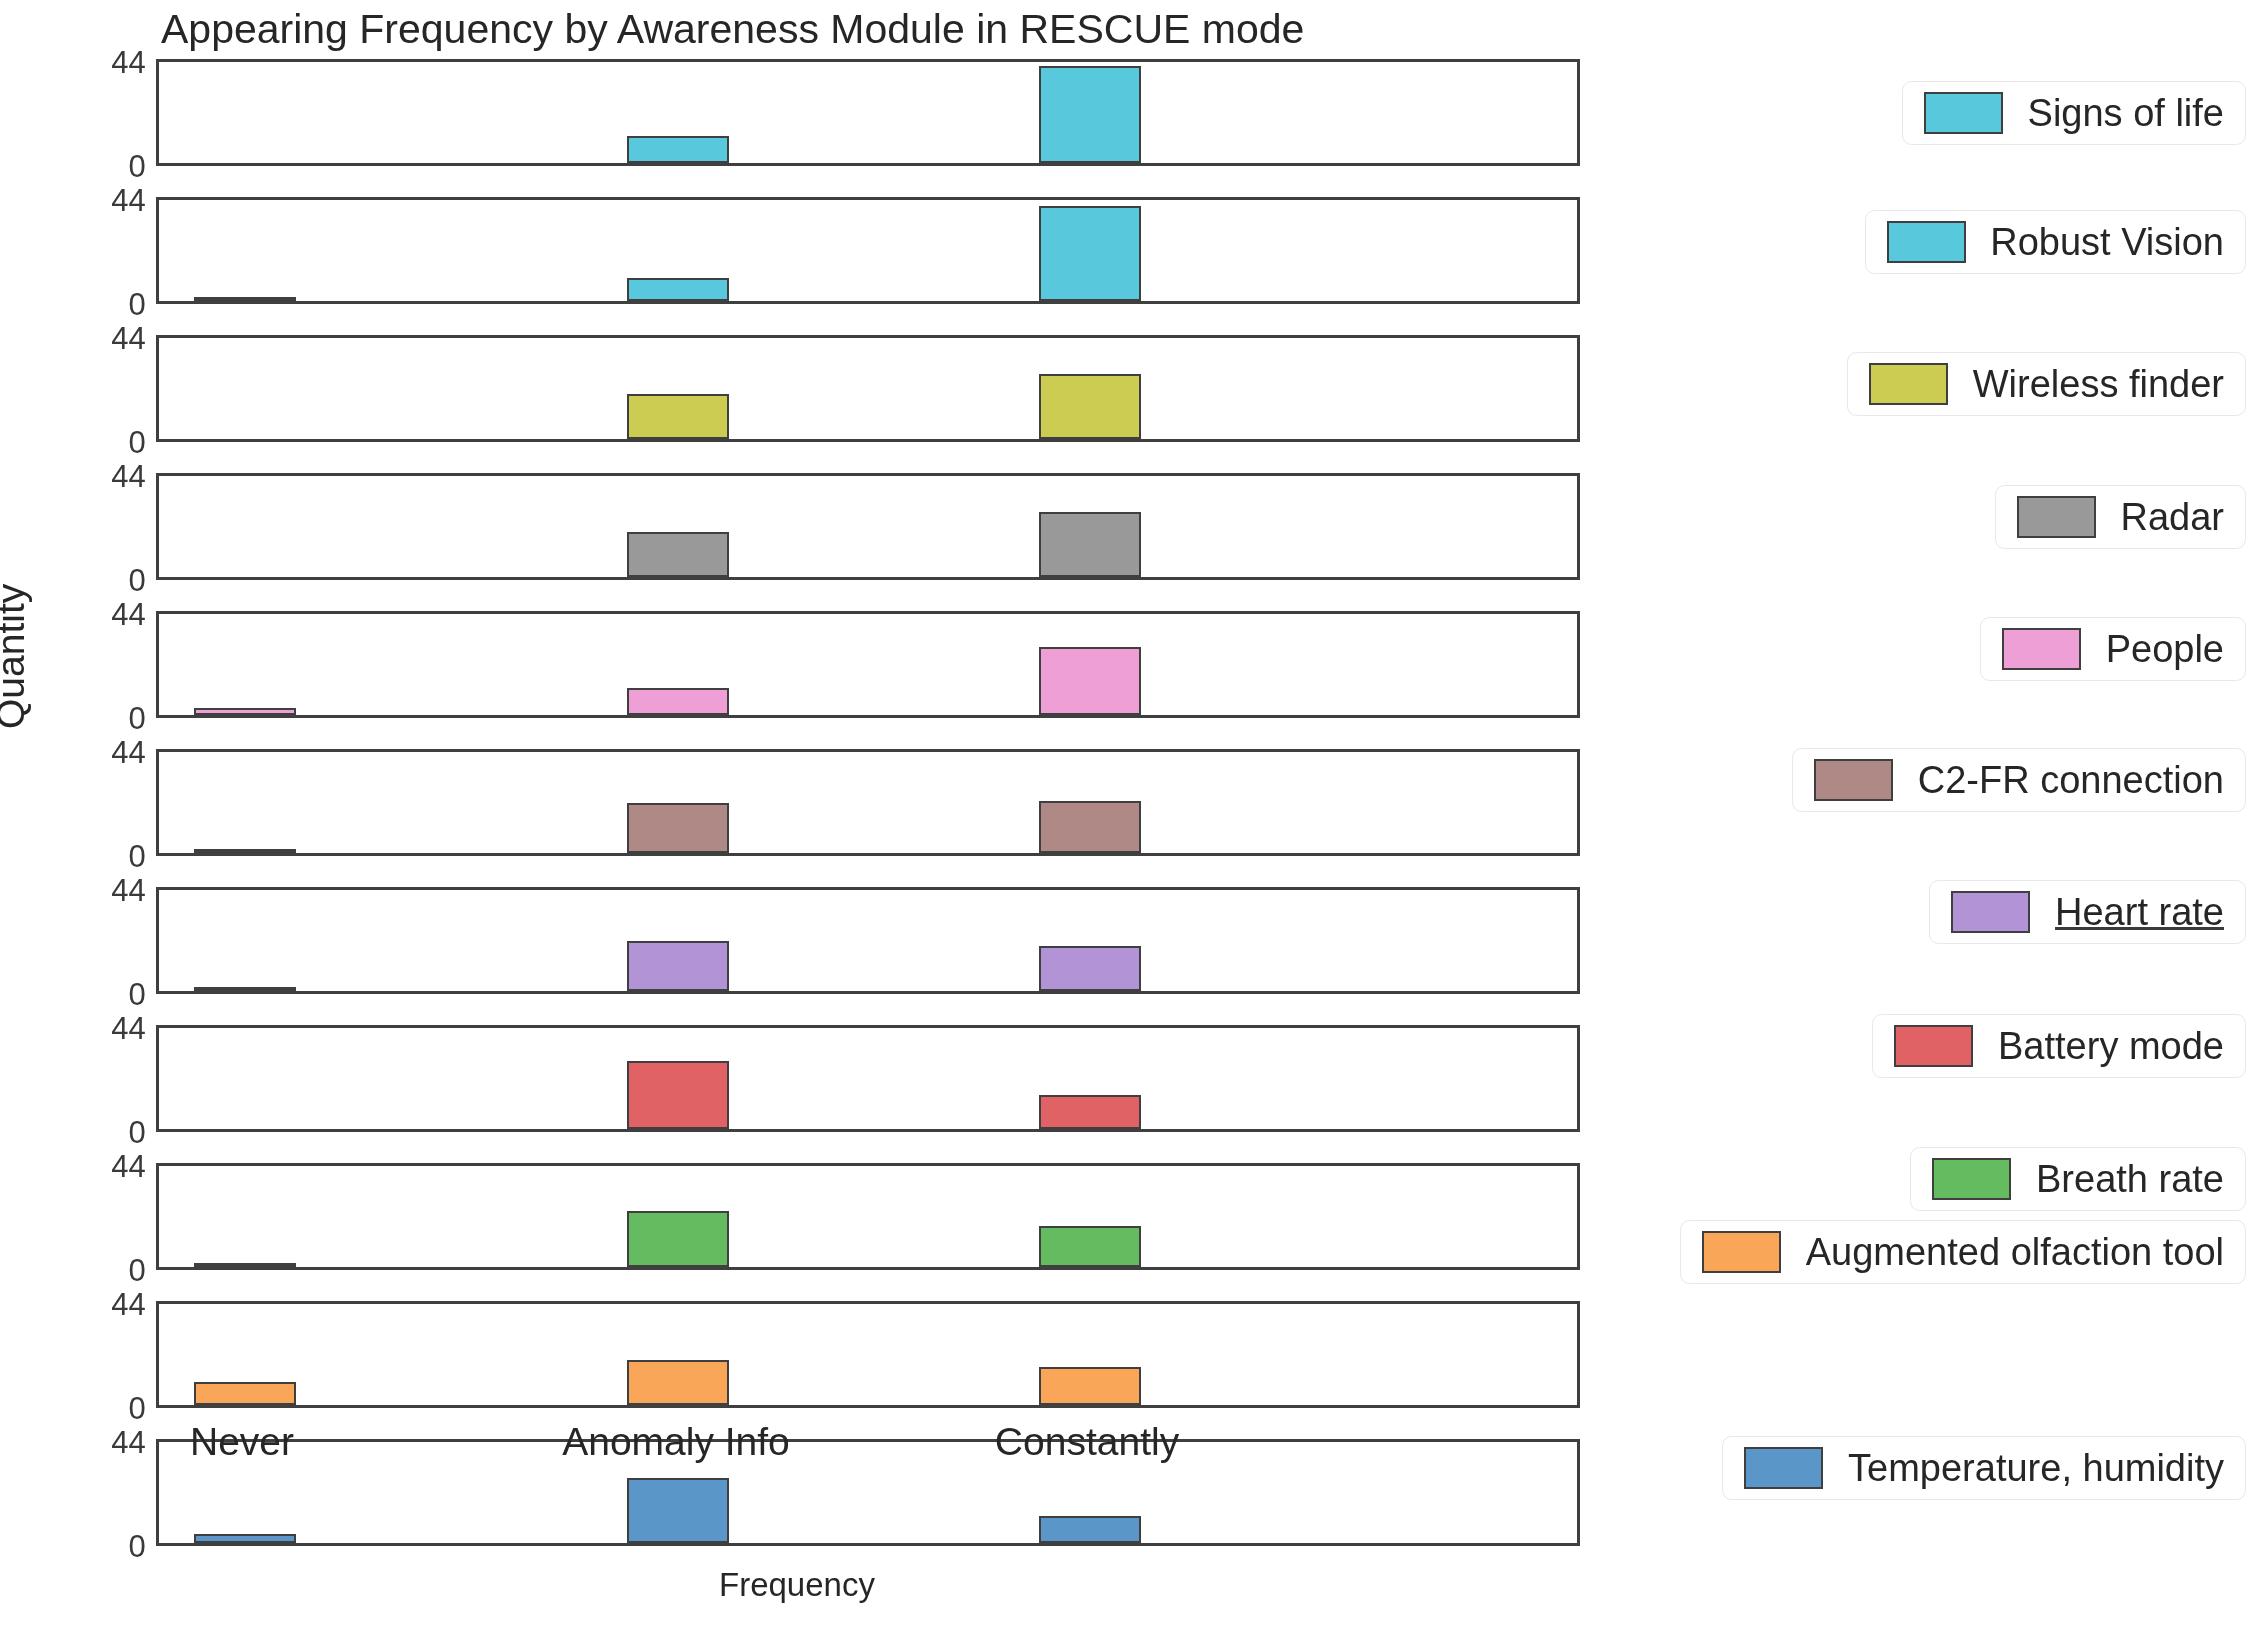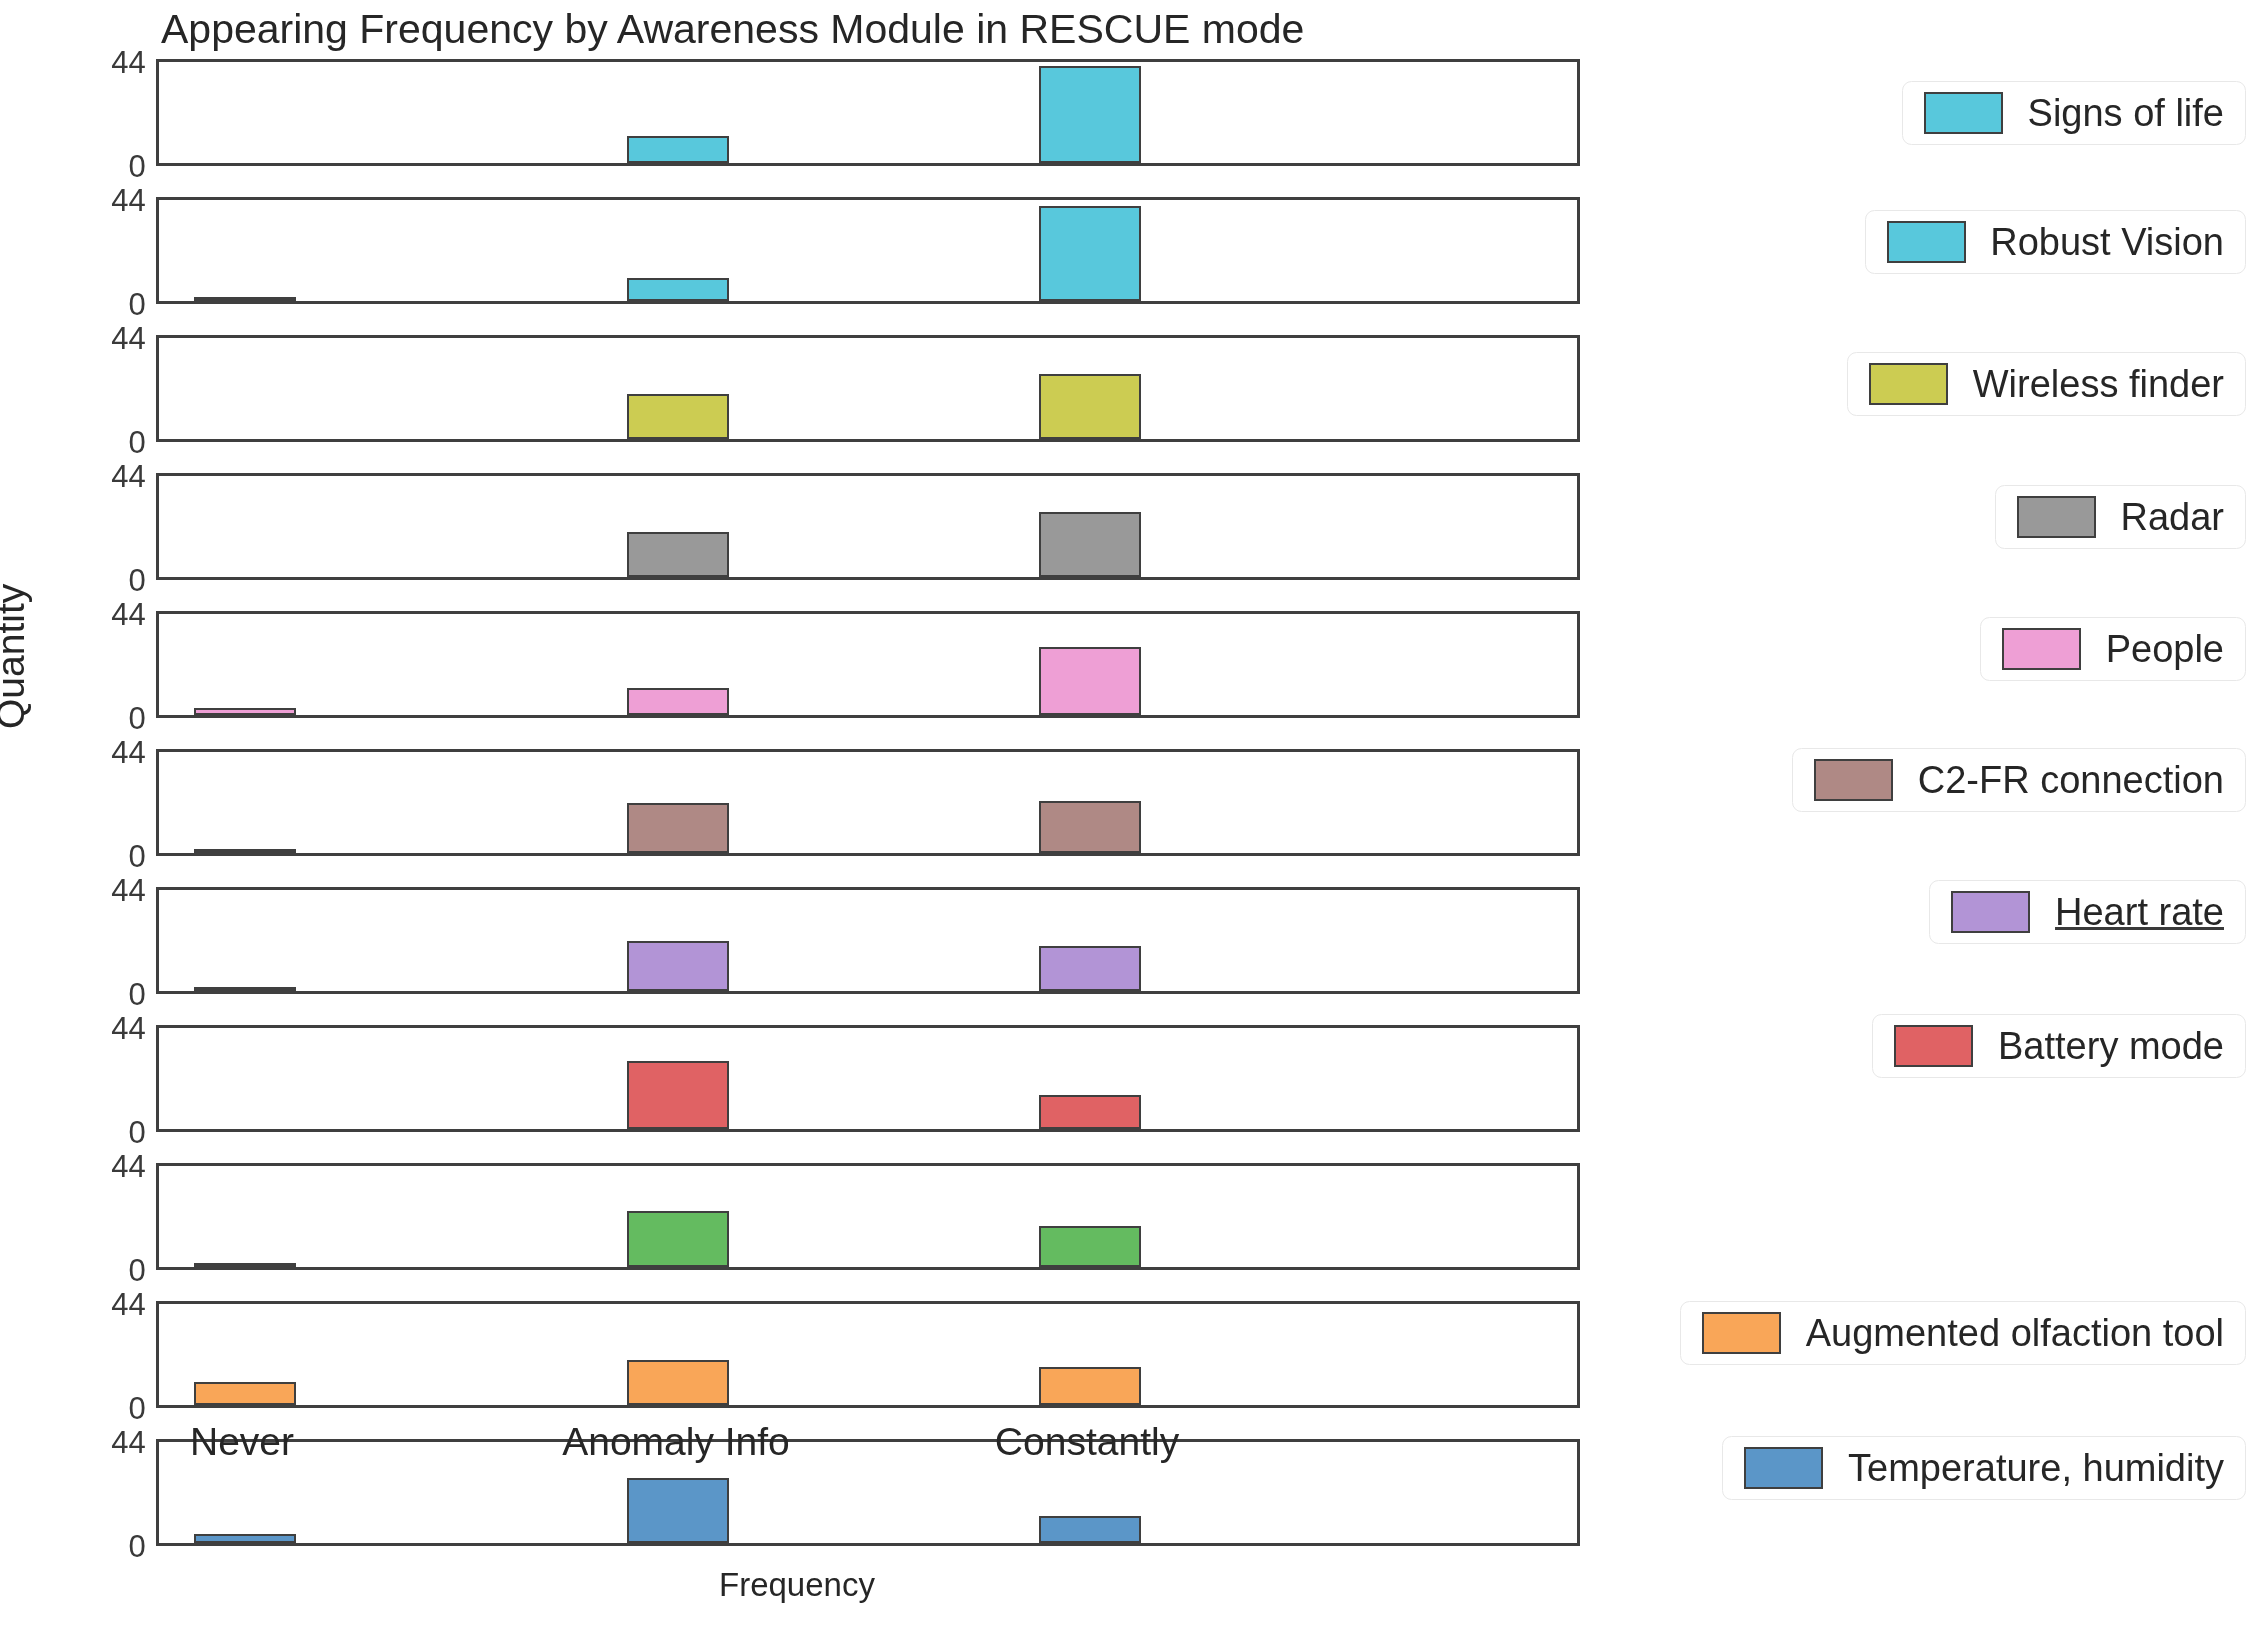--- a/index.html
+++ b/index.html
@@ -211,21 +211,25 @@
         <span class="legend-label">C2-FR connection</span>
       </div>
       <div class="legend-item" style="top: 880px; text-decoration: underline;">
         <span class="legend-swatch" style="background: rgb(178, 148, 214);"></span>
         <span class="legend-label">Heart rate</span>
       </div>
       <div class="legend-item" style="top: 1014px;">
         <span class="legend-swatch" style="background: rgb(224, 98, 100);"></span>
         <span class="legend-label">Battery mode</span>
       </div>
-      <div class="legend-item" style="top: 1301px; margin-left: 34px;">
+      <div class="legend-item" style="top: 1147px;">
+        <span class="legend-swatch" style="background: rgb(100, 187, 96);"></span>
+        <span class="legend-label">Breath rate</span>
+      </div>
+      <div class="legend-item" style="top: 1220px; margin-left: 34px;">
         <span class="legend-swatch" style="background: rgb(249, 166, 88);"></span>
         <span class="legend-label">Augmented olfaction tool</span>
       </div>
       <div class="legend-item" style="top: 1436px; justify-content: space-between;">
         <span class="legend-swatch" style="background: rgb(91, 150, 200);"></span>
         <span class="legend-label">Temperature, humidity</span>
       </div>
     </div>
 
 </div>

